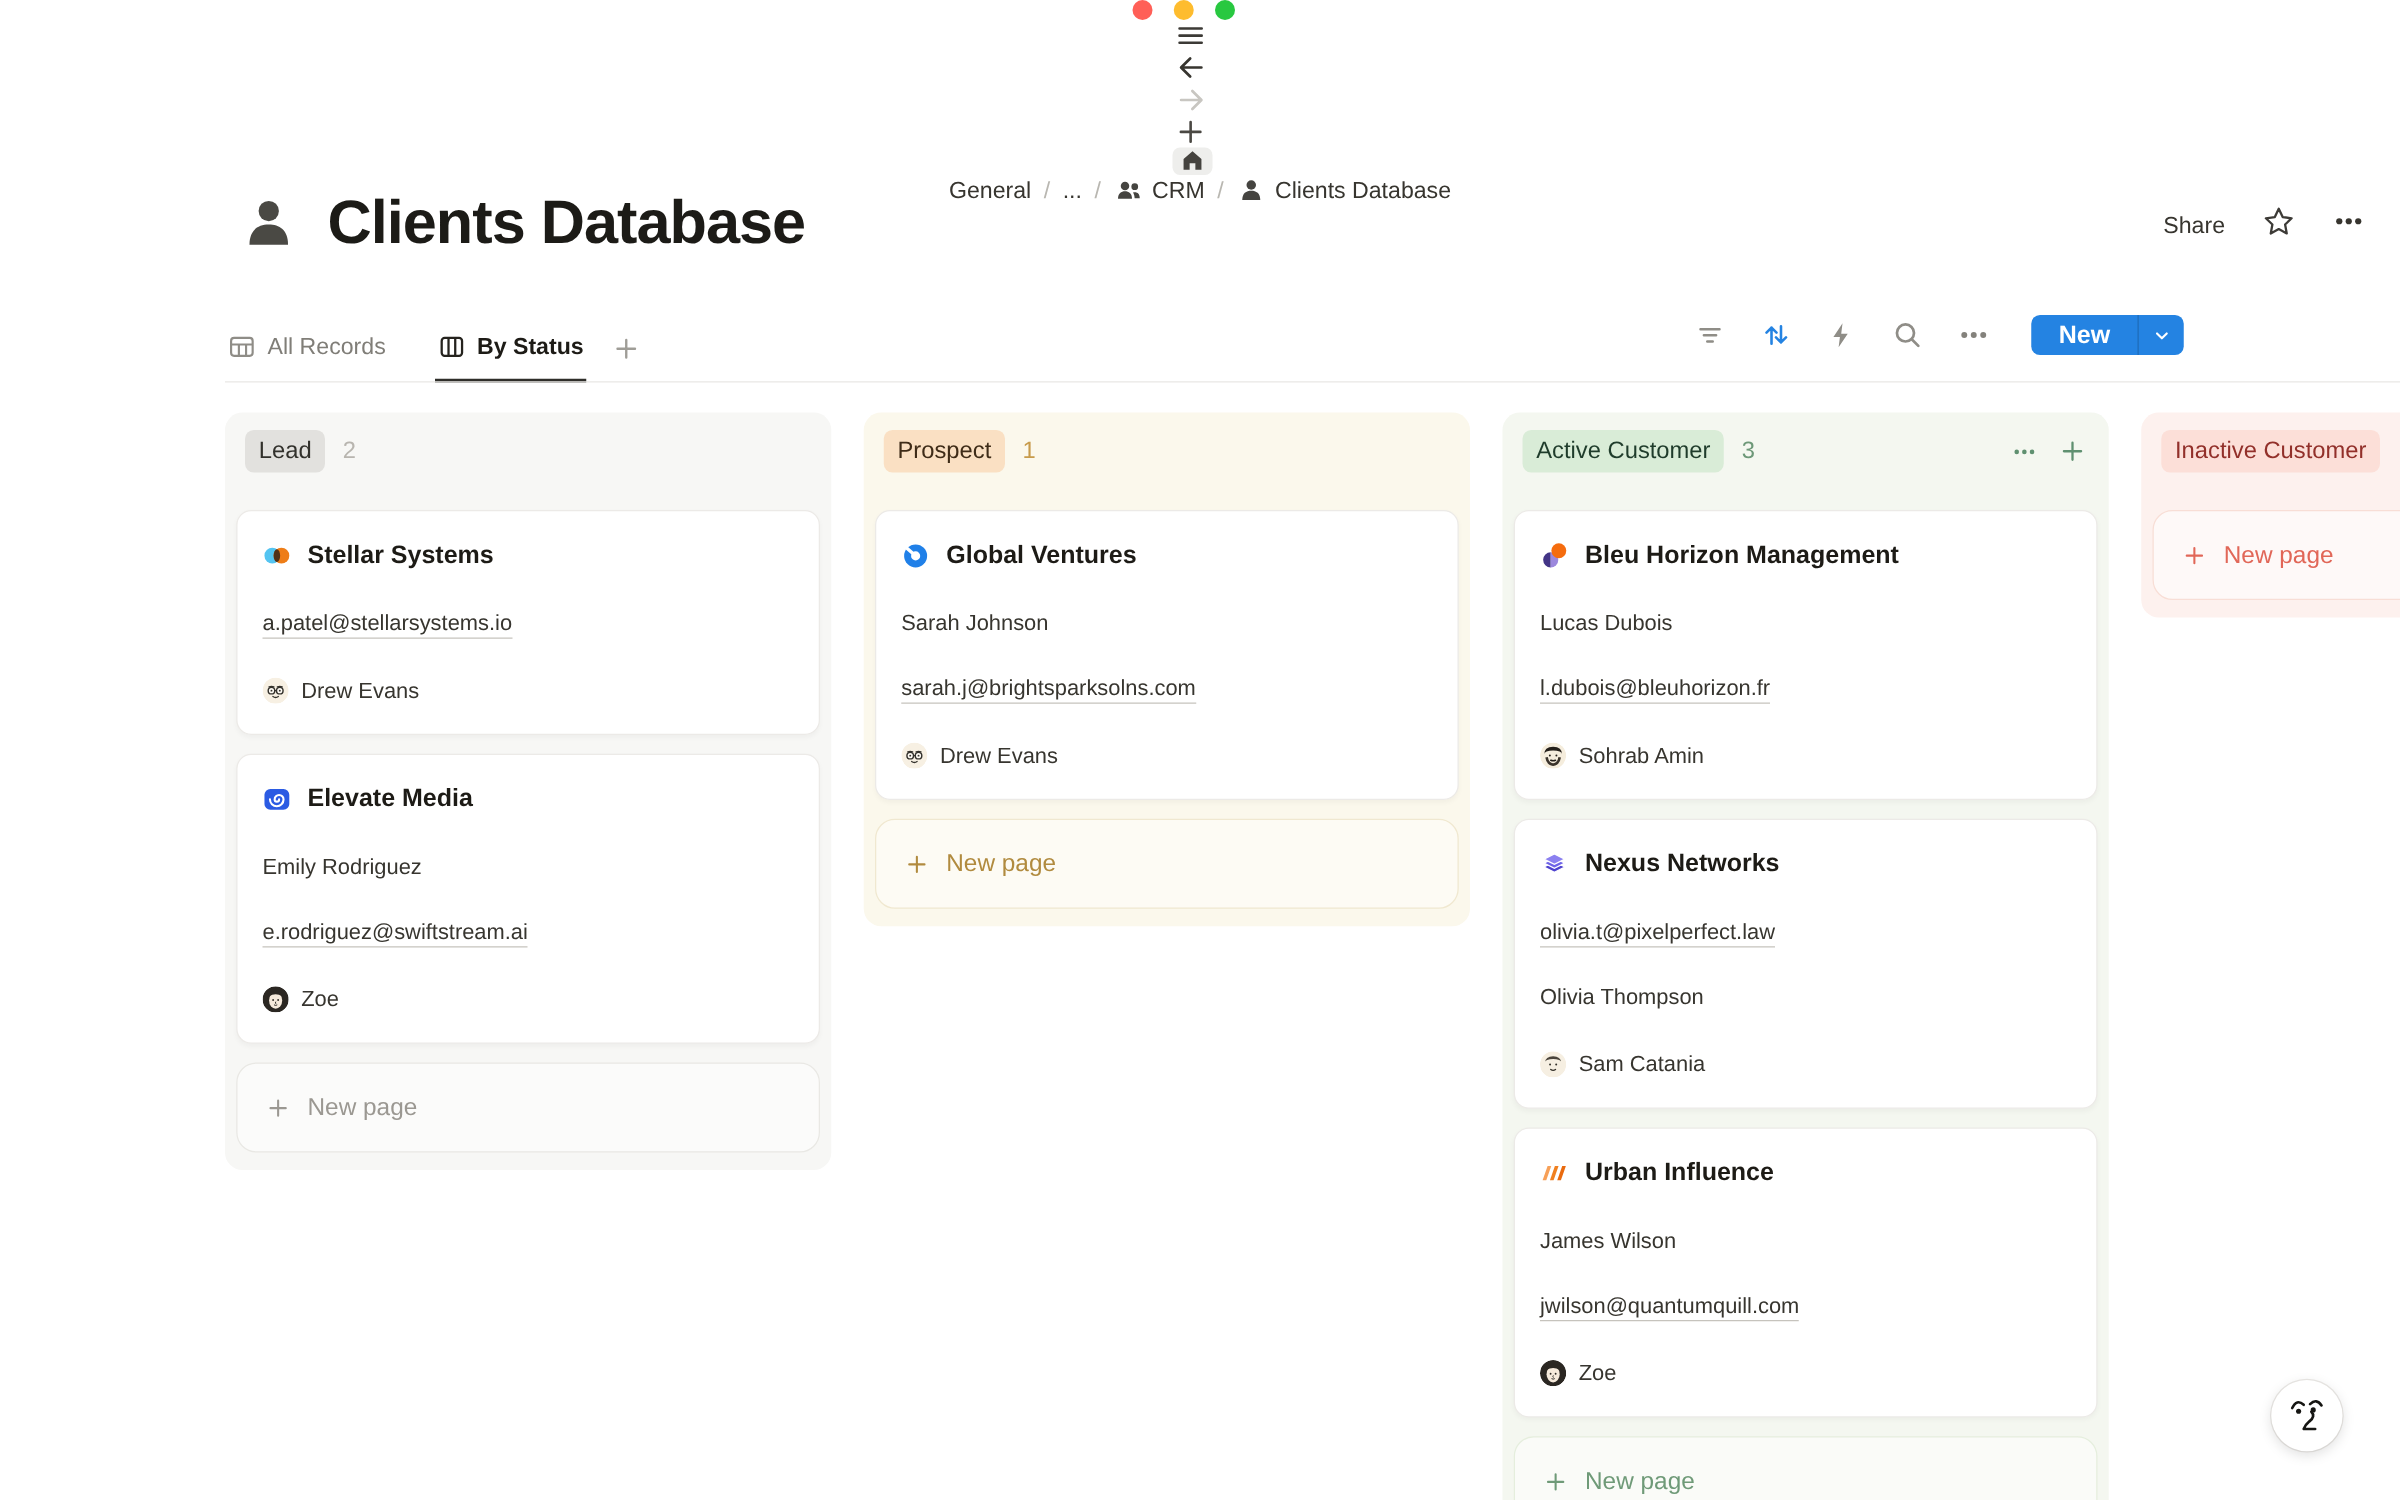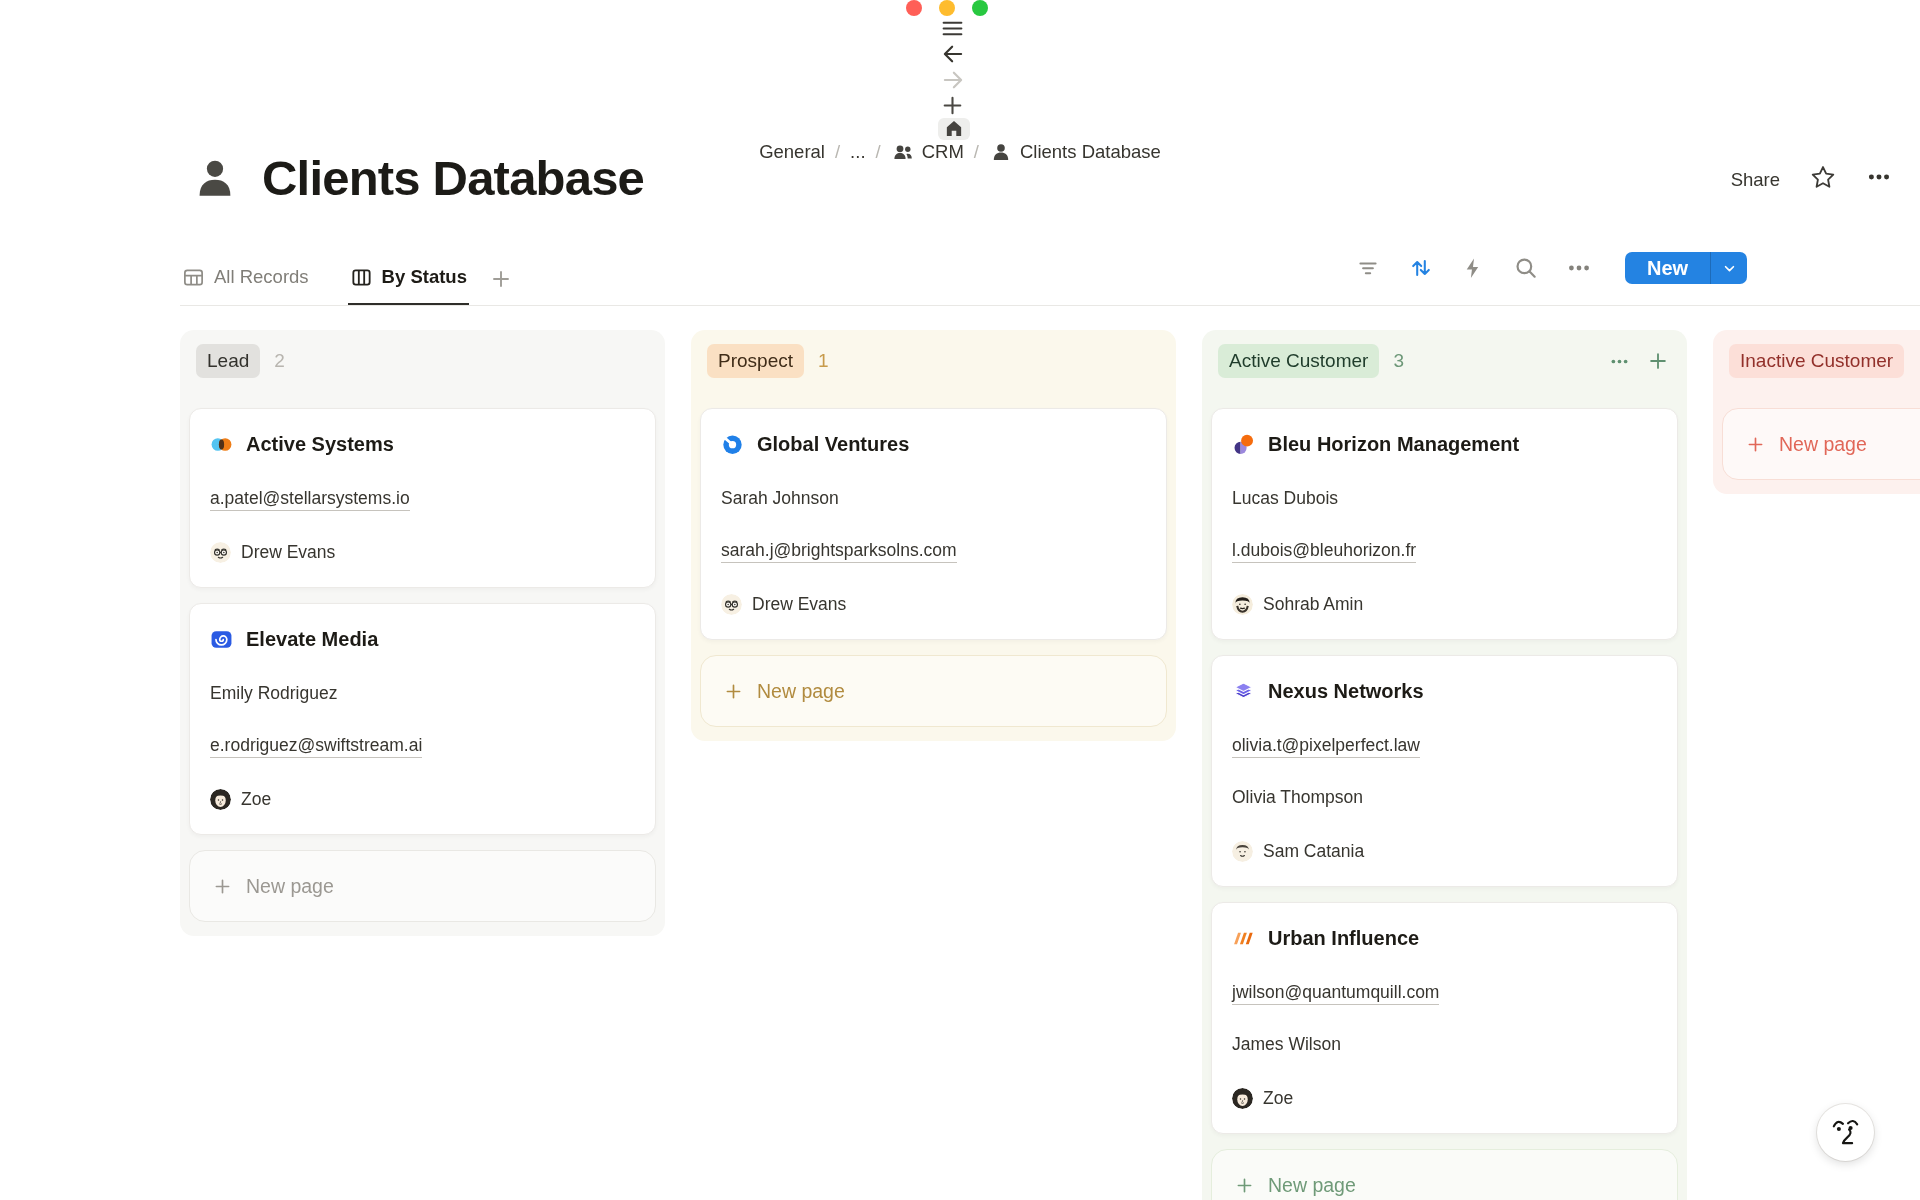--- a/index.html
+++ b/index.html
@@ -240,21 +240,21 @@
     <div class="cards">
       <div class="card">
         <div class="card-title-row">
           <span class="card-icon">
             <svg width="23" height="23" viewBox="0 0 22 22">
                 <circle cx="7.5" cy="11" r="6" fill="#54c4f1"></circle>
                 <circle cx="14.5" cy="11" r="6" fill="#ee7d17"></circle>
                 <ellipse cx="11" cy="11" rx="2.5" ry="4.8" fill="#503018"></ellipse>
               </svg>
           </span>
-          <span class="card-title">Active Systems</span>
+          <span class="card-title">Stellar Systems</span>
         </div>
         <div class="field"><span class="email-link">a.patel@stellarsystems.io</span></div>
         <div class="person">
           <span class="avatar">
             <svg width="21" height="21" viewBox="0 0 24 24">
                 <circle cx="12" cy="12" r="12" fill="#f7f0e3"></circle>
                 <path d="M6 8.6q2.2-1 4.4 0M13.6 8.6q2.2-1 4.4 0" stroke="#33312c" stroke-width="1.2" fill="none" stroke-linecap="round"></path>
                 <circle cx="8.2" cy="12" r="3" fill="#fdfaf4" stroke="#33312c" stroke-width="1.3"></circle>
                 <circle cx="15.8" cy="12" r="3" fill="#fdfaf4" stroke="#33312c" stroke-width="1.3"></circle>
                 <path d="M11.2 12h1.6" stroke="#33312c" stroke-width="1.2"></path>
@@ -418,22 +418,22 @@
         <div class="card-title-row">
           <span class="card-icon">
             <svg width="23" height="23" viewBox="0 0 22 22">
                 <path d="M2 16.5L5.8 5.5h2.8L4.8 16.5z" fill="#f7a058"></path>
                 <path d="M7.6 16.5L11.4 5.5h2.8L10.4 16.5z" fill="#f08020"></path>
                 <path d="M13.2 16.5L17 5.5h2.8L16 16.5z" fill="#e96a0e"></path>
               </svg>
           </span>
           <span class="card-title">Urban Influence</span>
         </div>
+        <div class="field">James Wilson</div>
         <div class="field"><span class="email-link">jwilson@quantumquill.com</span></div>
-        <div class="field">James Wilson</div>
         <div class="person">
           <span class="avatar">
             <svg width="21" height="21" viewBox="0 0 24 24">
                 <circle cx="12" cy="12" r="12" fill="#2b2722"></circle>
                 <ellipse cx="12" cy="13" rx="6" ry="7.6" fill="#f6eadb"></ellipse>
                 <circle cx="9.7" cy="12.6" r="0.85" fill="#2e2b26"></circle>
                 <circle cx="14.3" cy="12.6" r="0.85" fill="#2e2b26"></circle>
                 <path d="M12 14.4q-0.7 1.1 0 1.5M10.8 17.2q1.2 0.8 2.4 0" stroke="#2e2b26" stroke-width="0.9" fill="none" stroke-linecap="round"></path>
                 <path d="M4.5 13Q4 4.5 12 4.2Q20 4.5 19.5 13Q19 7.6 12 7.4Q5 7.6 4.5 13Z" fill="#2b2722"></path>
               </svg>

